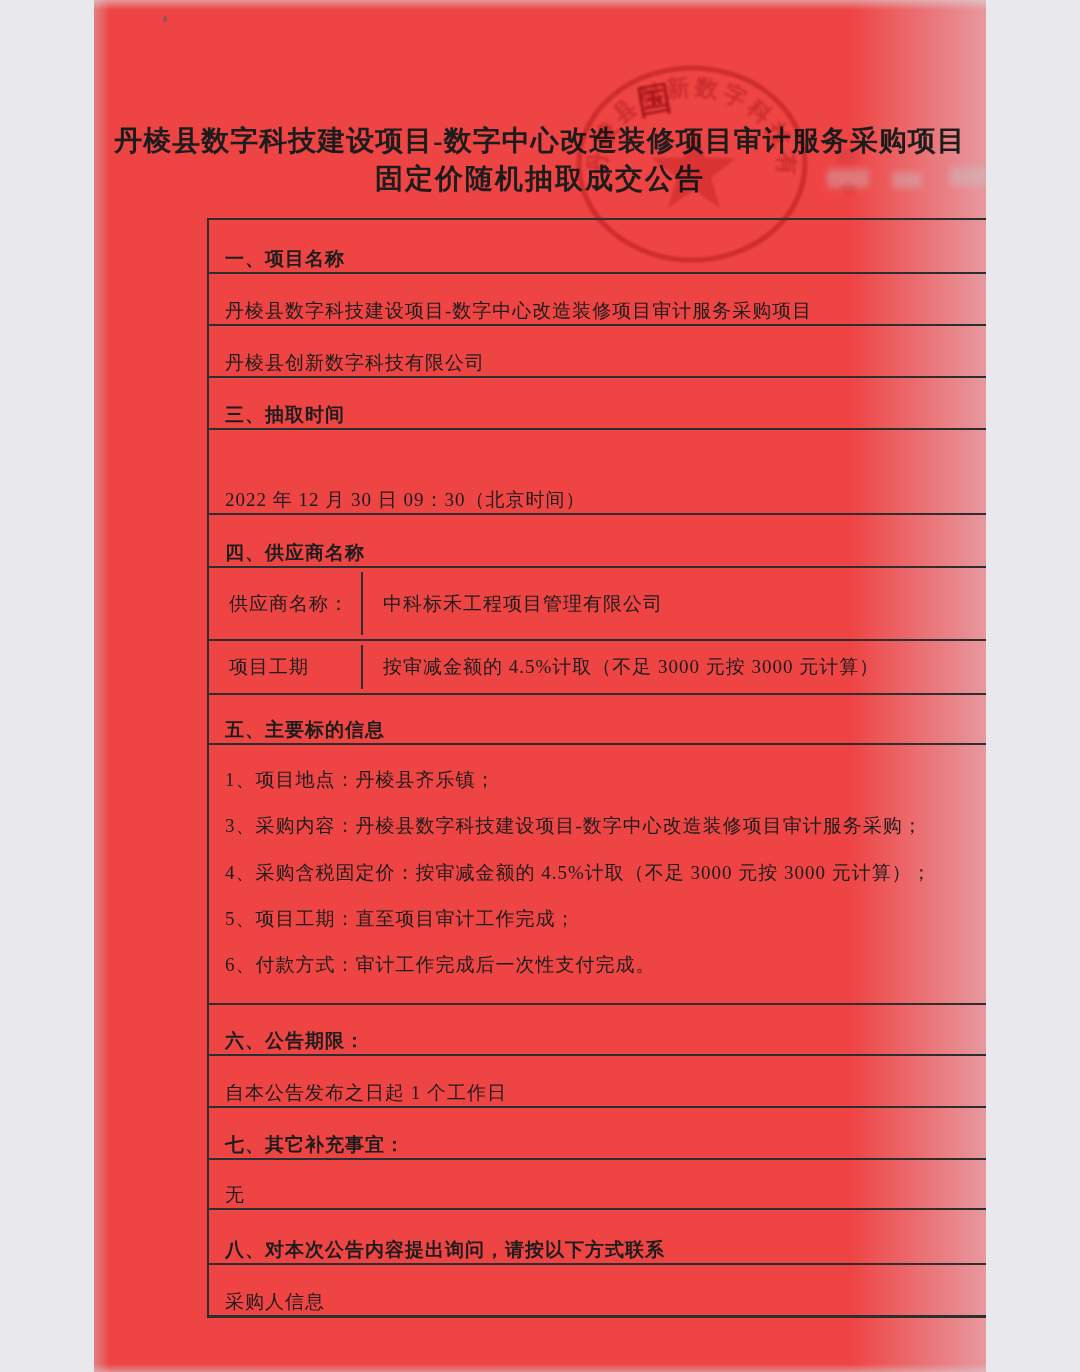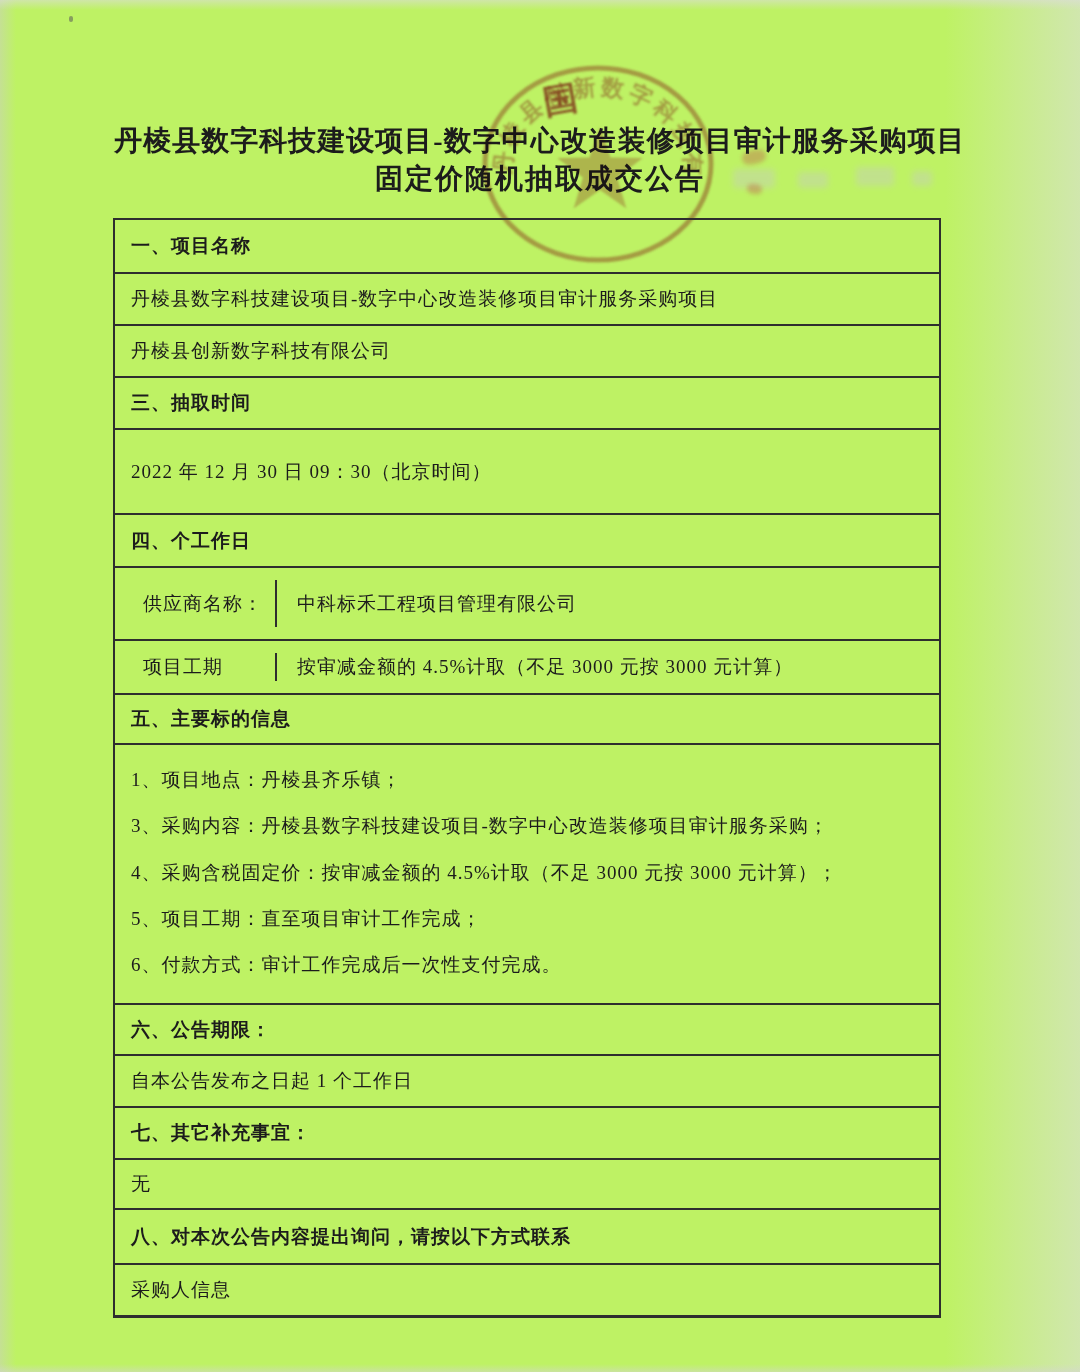--- a/index.html
+++ b/index.html
@@ -1,21 +1,21 @@
 <!DOCTYPE html>
 <html lang="zh"><head>
 <meta charset="utf-8">
 <style>
   * { margin:0; padding:0; box-sizing:border-box; }
   html,body { background:#e9e8ec; }
   .page {
     position:relative;
-    width:1080px; height:1372px;
+    width:892px; height:1372px;
     margin:0 auto;
-    background:#bef264;
+    background:#ef4444;
     overflow:hidden;
     font-family:"Liberation Serif","DejaVu Serif",serif;
     color:#1c1c1c;
   }
   
   .edge { position:absolute; pointer-events:none; }
   .edge-right { right:0; top:0; width:135px; height:100%;
     background:linear-gradient(to right, rgba(228,226,238,0), rgba(224,222,234,0.55)); }
   .edge-left { left:0; top:0; width:16px; height:100%;
     background:linear-gradient(to right, rgba(205,203,206,0.45), rgba(205,203,206,0)); }
@@ -43,25 +43,25 @@
   .stamp { position:absolute; left:478px; top:60px; width:242px; height:212px;
     mix-blend-mode:multiply; opacity:.92; pointer-events:none; }
 
   
   .doc-table {
     position:absolute; left:113px; top:218px; width:828px;
     border:2px solid #2e2e2e;
     display:flex; flex-direction:column;
     font-size:19px;
   }
-  .row { border-top:2px solid #2e2e2e; display:flex; align-items:center;
+  .row { border-top:2px solid #2e2e2e; display:flex; align-items:flex-end;
     padding-left:16px; letter-spacing:1px; }
   .row:first-child { border-top:none; }
   .row.hdr { font-weight:700; }
-  .row.cols { padding:12px; align-items:stretch; }
+  .row.cols { padding:4px; align-items:stretch; }
   .row.cols .c1 { width:150px; border-right:2px solid #2e2e2e;
     display:flex; align-items:center; padding-left:16px; flex-shrink:0; }
   .row.cols .c2 { flex:1; display:flex; align-items:center; padding-left:20px; }
   .row.list { flex-direction:column; align-items:stretch; justify-content:space-around;
     padding:12px 4px 14px 16px; }
   .row.list .li { line-height:1.2; }
   .row:last-child { border-bottom:1px solid #2e2e2e; }
 
   
   .h52 { height:52px; } .h51 { height:51px; } .h85 { height:85px; }
@@ -122,21 +122,21 @@
     </div>
 
     <div class="row hdr h52">
       <span>三、抽取时间</span>
     </div>
     <div class="row h85">
       <span>2022 年 12 月 30 日 09：30（北京时间）</span>
     </div>
 
     <div class="row hdr h53">
-      <span>四、个工作日</span>
+      <span>四、供应商名称</span>
     </div>
     <div class="row cols h73">
       <div class="c1">供应商名称：</div>
       <div class="c2">中科标禾工程项目管理有限公司</div>
     </div>
     <div class="row cols h54">
       <div class="c1">项目工期</div>
       <div class="c2">按审减金额的 4.5%计取（不足 3000 元按 3000 元计算）</div>
     </div>
 

